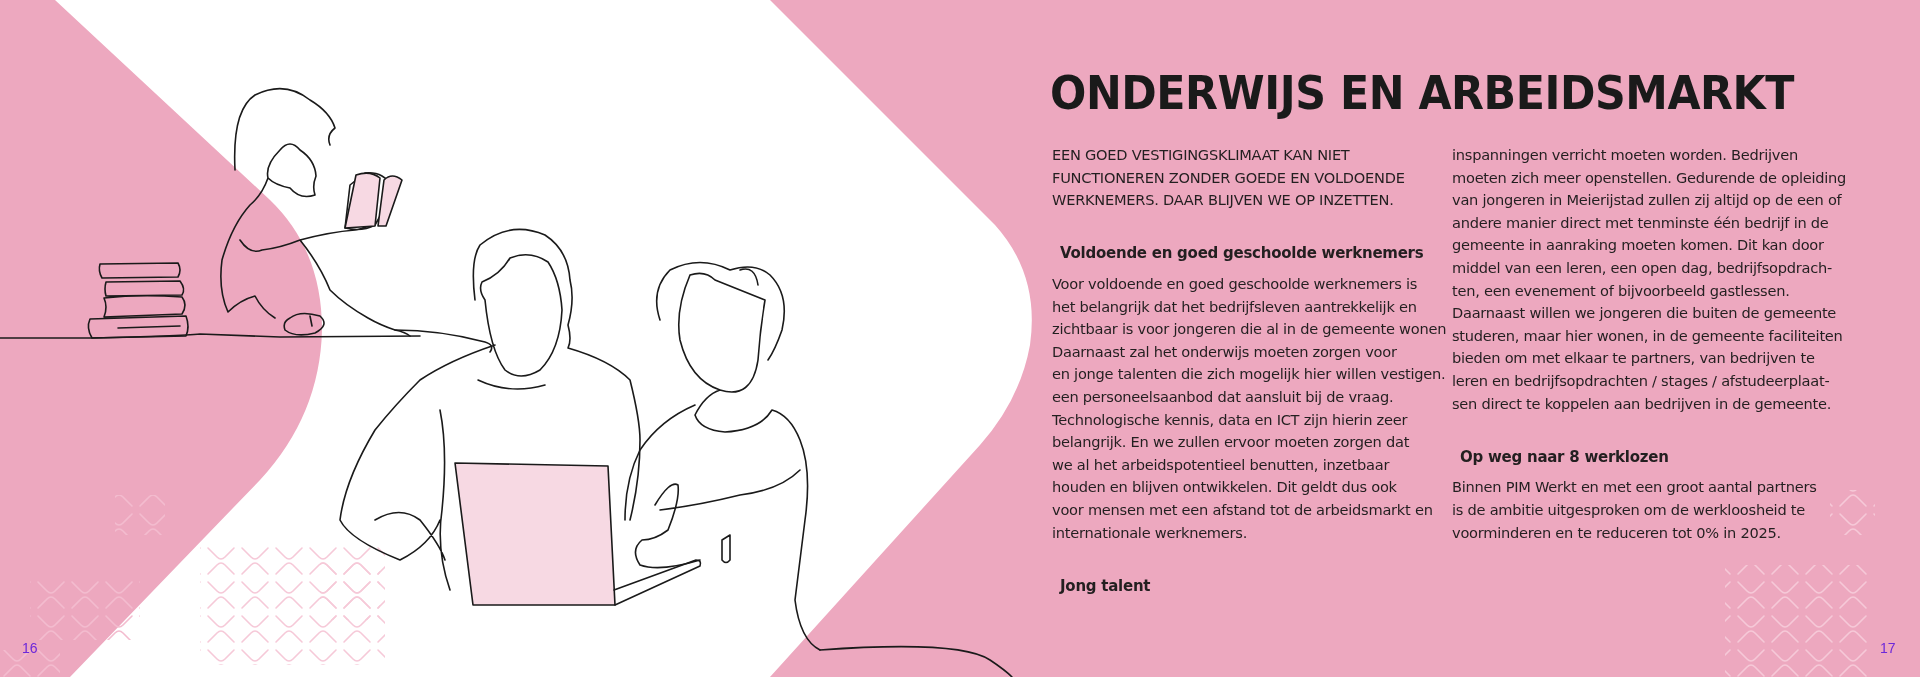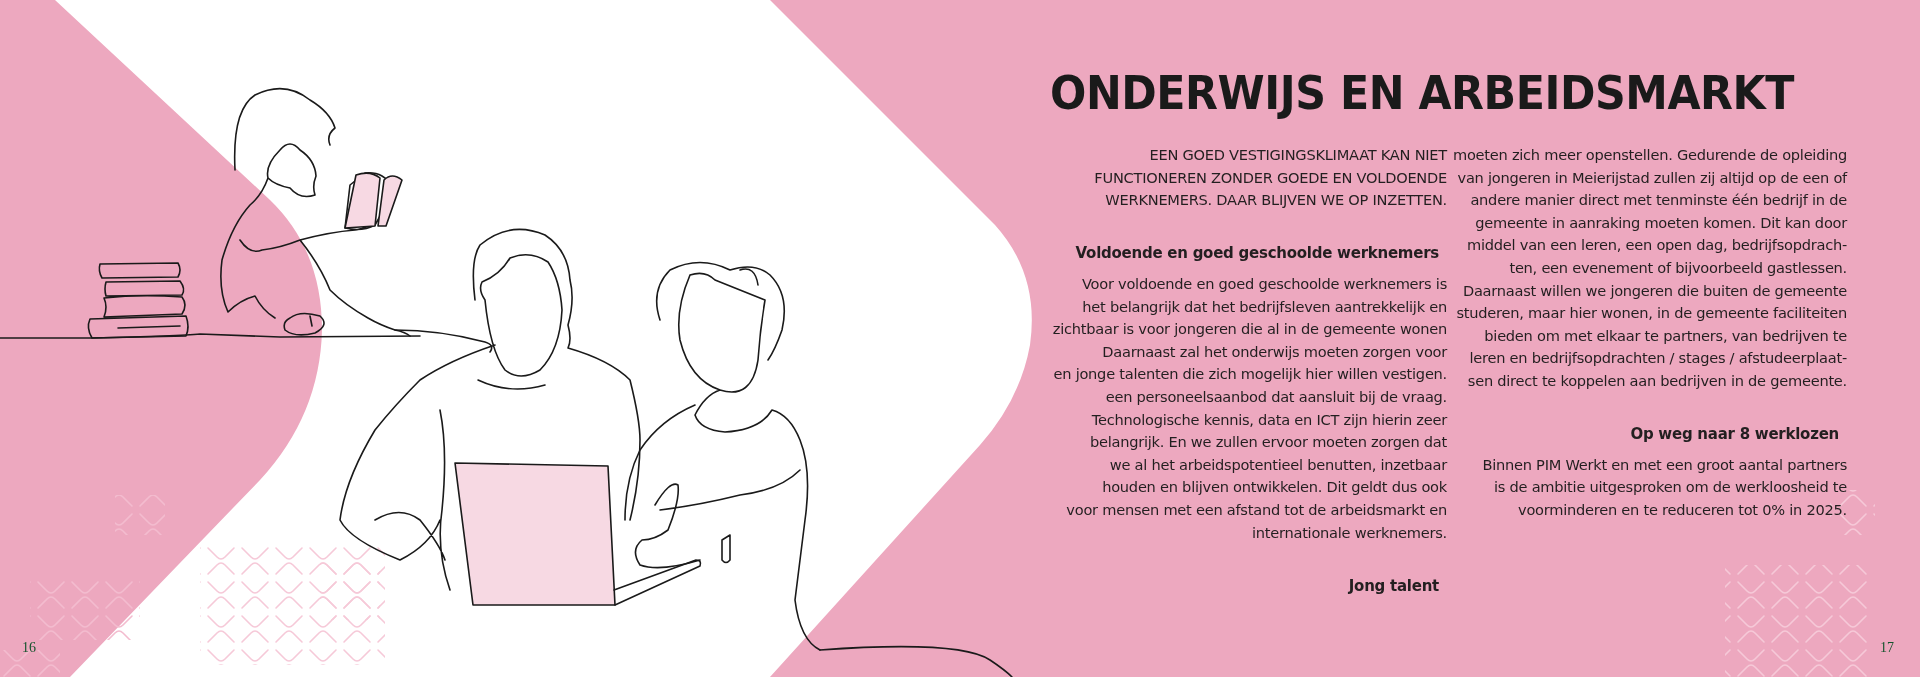--- a/index.html
+++ b/index.html
@@ -15,32 +15,31 @@
       font-family: "DejaVu Sans", sans-serif;
       font-weight: bold; font-size: 46px; letter-spacing: -0.5px;
       color: #1a1a1a; margin: 0; white-space: nowrap;
       transform: scaleX(0.93); transform-origin: left top;
     }
     .col {
       position: absolute; top: 144px; width: 395px;
       font-family: "DejaVu Sans", sans-serif;
       font-size: 14.6px; line-height: 22.6px; color: #231f20;
       letter-spacing: -0.25px;
-      text-align: right;
     }
     .col-1 { left: 1052px; }
     .col-2 { left: 1452px; }
     .col p { margin: 0; }
     .col .lead { text-transform: none; }
     .col h3 { margin: 8px; font-size: 15px; font-weight: bold; line-height: 22.6px; }
     .gap { height: 22.6px; }
     .line { display: block; white-space: nowrap; }
     .page-num {
-      position: absolute; top: 640px; font-family: Liberation Serif, serif;
-      font-size: 14px; color: #14532d;
+      position: absolute; top: 640px; font-family: Liberation Sans, sans-serif;
+      font-size: 14px; color: #6d28d9;
     }
     .pn-left { left: 22px; }
     .pn-right { left: 1880px; text-align: center; }
   </style>
 </head>
 <body>
 
 <svg class="bg-svg" viewBox="0 0 1920 677" xmlns="http://www.w3.org/2000/svg">
   <defs>
     <pattern id="xpat" width="34" height="34" patternUnits="userSpaceOnUse">
@@ -135,20 +134,21 @@
     <span class="line">houden en blijven ontwikkelen. Dit geldt dus ook</span>
     <span class="line">voor mensen met een afstand tot de arbeidsmarkt en</span>
     <span class="line">internationale werknemers.</span>
   </p>
   <div class="gap"></div>
   <h3>Jong talent</h3>
 </div>
 
 <div class="col col-2">
   <p>
+    <span class="line">inspanningen verricht moeten worden. Bedrijven</span>
     <span class="line">moeten zich meer openstellen. Gedurende de opleiding</span>
     <span class="line">van jongeren in Meierijstad zullen zij altijd op de een of</span>
     <span class="line">andere manier direct met tenminste één bedrijf in de</span>
     <span class="line">gemeente in aanraking moeten komen. Dit kan door</span>
     <span class="line">middel van een leren, een open dag, bedrijfsopdrach-</span>
     <span class="line">ten, een evenement of bijvoorbeeld gastlessen.</span>
     <span class="line">Daarnaast willen we jongeren die buiten de gemeente</span>
     <span class="line">studeren, maar hier wonen, in de gemeente faciliteiten</span>
     <span class="line">bieden om met elkaar te partners, van bedrijven te</span>
     <span class="line">leren en bedrijfsopdrachten / stages / afstudeerplaat-</span>

